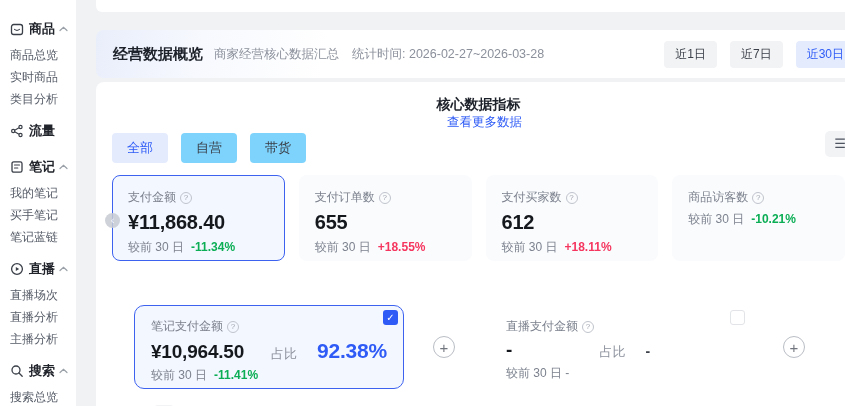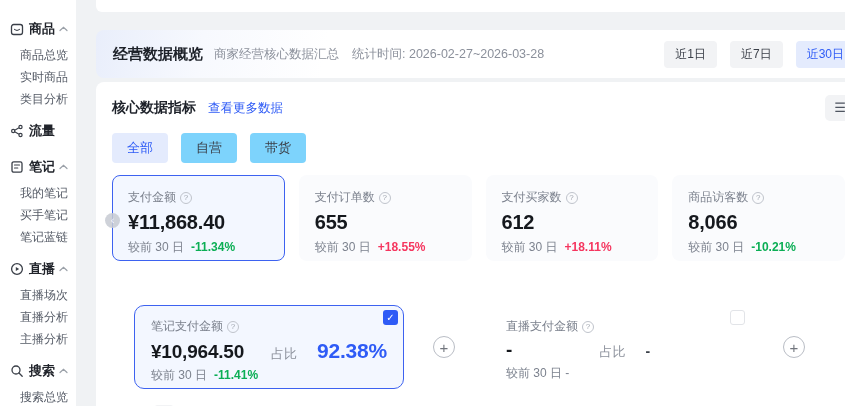--- a/index.html
+++ b/index.html
@@ -15,40 +15,40 @@
     background:#fff; border-radius:0 0 6px 6px; }
 
   
   .sidebar { position:absolute; left:0; top:0; width:76px; height:406px;
     background:#fff; padding-top:14px; }
   .sgroup { margin-bottom:6px; }
   .sgroup-header { display:flex; align-items:center; height:30px; padding:0 8px 0 10px;
     font-size:13px; font-weight:bold; color:#21242b; cursor:pointer; }
   .sgroup-header .gicon { display:flex; margin-right:5px; }
   .sgroup-header .caret { margin-left:auto; display:flex; }
-  .sitem { height:22px; line-height:22px; padding-left:20px; font-size:12px;
+  .sitem { height:22px; line-height:22px; padding-left:10px; font-size:12px;
     color:#555b66; cursor:pointer; white-space:nowrap; }
   svg.ic { display:block; }
 
   
   .header-card { position:absolute; left:96px; top:30px; width:769px; height:48px;
     background:linear-gradient(100deg,#e9eefb 0%, #f7f9fe 14%, #ffffff 30%);
     border-radius:8px; display:flex; align-items:center; padding:0 10px 0 17px; }
   .hc-title { font-size:15px; font-weight:bold; color:#1d2129; }
   .hc-sub { font-size:12.5px; color:#8b909b; margin-left:11px; }
   .hc-time { font-size:12.5px; color:#8b909b; margin-left:13px; }
   .range-group { margin-left:auto; display:flex; gap:13px; }
   .range-btn { font-size:12px; color:#3a3f48; background:#f2f3f5; border:none;
     border-radius:4px; padding:5px 11px; cursor:pointer; white-space:nowrap; }
   .range-btn.active { background:#e4ebfd; color:#2e5bf6; }
 
   .content-card { position:absolute; left:96px; top:82px; width:769px; height:324px;
     background:#fff; border-radius:8px 8px 0 0; padding:14px 20px 0 16px; }
 
-  .row-core { display:flex; align-items:center; height:24px; }
+  .row-core { display:flex; align-items:center; height:24px;flex-direction:column; }
   .core-title { font-size:14px; font-weight:bold; color:#1d2129; }
   .more-link { font-size:12.5px; color:#2e5bf6; margin-left:12px; cursor:pointer; }
   .col-btn { margin-left:auto; margin-right:-10px; width:30px; height:26px;
     background:#f2f3f5; border:none; border-radius:5px; color:#4e5560;
     font-size:13px; line-height:26px; cursor:pointer; }
 
   .tabs { display:flex; gap:13px; margin-top:13px; }
   .tab { font-size:13px; color:#3a3f48; background:#7dd3fc; border:none;
     border-radius:4px; padding:6px 15px; cursor:pointer; }
   .tab.active { background:#e4ebfd; color:#2e5bf6; }
@@ -258,21 +258,20 @@
         </div>
       <div class="mvalue">612</div>
       <div class="mdelta"><span>较前 30 日</span><span class="delta up">+18.11%</span></div>
     </div>
 
     <div class="mcard">
       <div class="mlabel">
           <span>商品访客数</span>
           <span class="q-icon">?</span>
         </div>
-      <div class="mvalue">8,066</div>
       <div class="mdelta"><span>较前 30 日</span><span class="delta down">-10.21%</span></div>
     </div>
   </div>
 
   <div class="break-row">
 
     <div class="bcard selected">
       <span class="bcheck on">✓</span>
       <div class="mlabel">
           <span>笔记支付金额</span>

